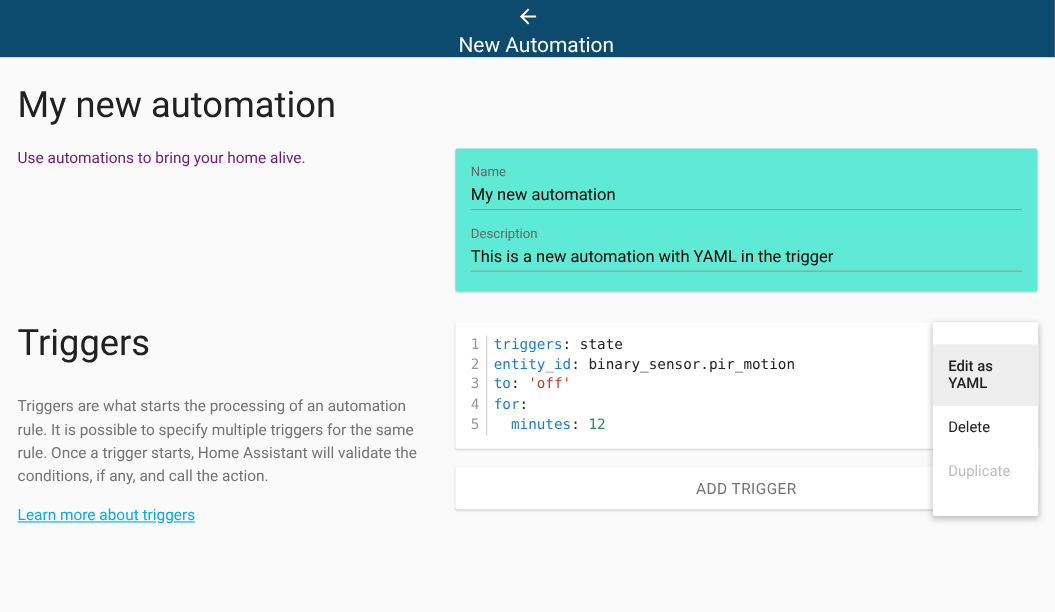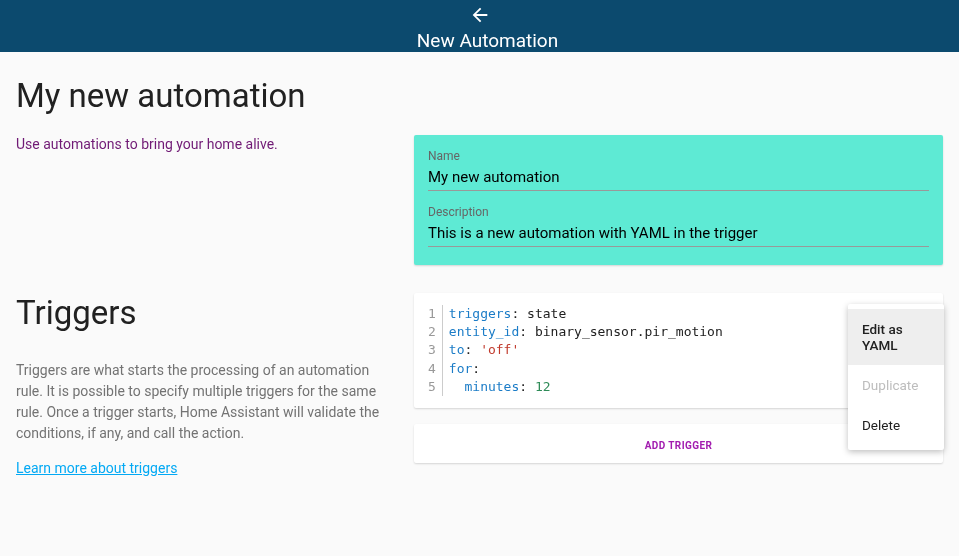--- a/index.html
+++ b/index.html
@@ -124,27 +124,27 @@
   user-select: none;
 }
 .code-lines {
   padding-left: 6px;
 }
 .code-lines .k { color: #1b7cc7; }
 .code-lines .s { color: #c0392b; }
 .code-lines .n { color: #2e8b57; }
 .menu {
   position: absolute;
-  top: 11px;
+  top: 0;
   right: -1px;
   width: 96px;
   background: #fff;
   box-shadow: 0 2px 6px rgba(0,0,0,0.25);
   border-radius: 2px;
-  padding: 5px 0;
+  padding: 20px 0;
 }
 .menu-item {
   font-size: 13.5px;
   padding: 12px 14px;
   cursor: pointer;
   color: #212121;
 }
 .menu-item.selected {
   background: #eeeeee;
   font-weight: 500;
@@ -156,23 +156,23 @@
 .add-btn-card {
   margin-top: 16px;
   background: #fff;
   border-radius: 2px;
   box-shadow: 0 1px 2px rgba(0,0,0,0.15);
   text-align: center;
   padding: 10px 0;
   cursor: pointer;
 }
 .add-btn-label {
-  color: #a21caf;
-  font-size: 10px;
-  font-weight: 700;
+  color: #737373;
+  font-size: 14px;
+  font-weight: 400;
   letter-spacing: 0.4px;
 }
 </style>
 </head>
 <body>
 
 <div class="appbar">
   <div class="back-btn">
     <svg viewBox="0 0 24 24">
         <path d="M20 11H7.83l5.59-5.59L12 4l-8 8 8 8 1.41-1.41L7.83 13H20z"></path>
@@ -222,22 +222,22 @@
           <div class="code-lines" id="code-lines">
               <div><span class="k">triggers</span>: state</div>
               <div><span class="k">entity_id</span>: binary_sensor.pir_motion</div>
               <div><span class="k">to</span>: <span class="s">'off'</span></div>
               <div><span class="k">for</span>:</div>
               <div>&nbsp;&nbsp;<span class="k">minutes</span>: <span class="n">12</span></div>
             </div>
         </div>
         <div class="menu">
           <div class="menu-item selected">Edit as YAML</div>
+          <div class="menu-item">Delete</div>
           <div class="menu-item disabled">Duplicate</div>
-          <div class="menu-item">Delete</div>
         </div>
       </div>
       <div class="add-btn-card">
         <span class="add-btn-label">ADD TRIGGER</span>
       </div>
     </div>
   </div>
 
 </div>
 

